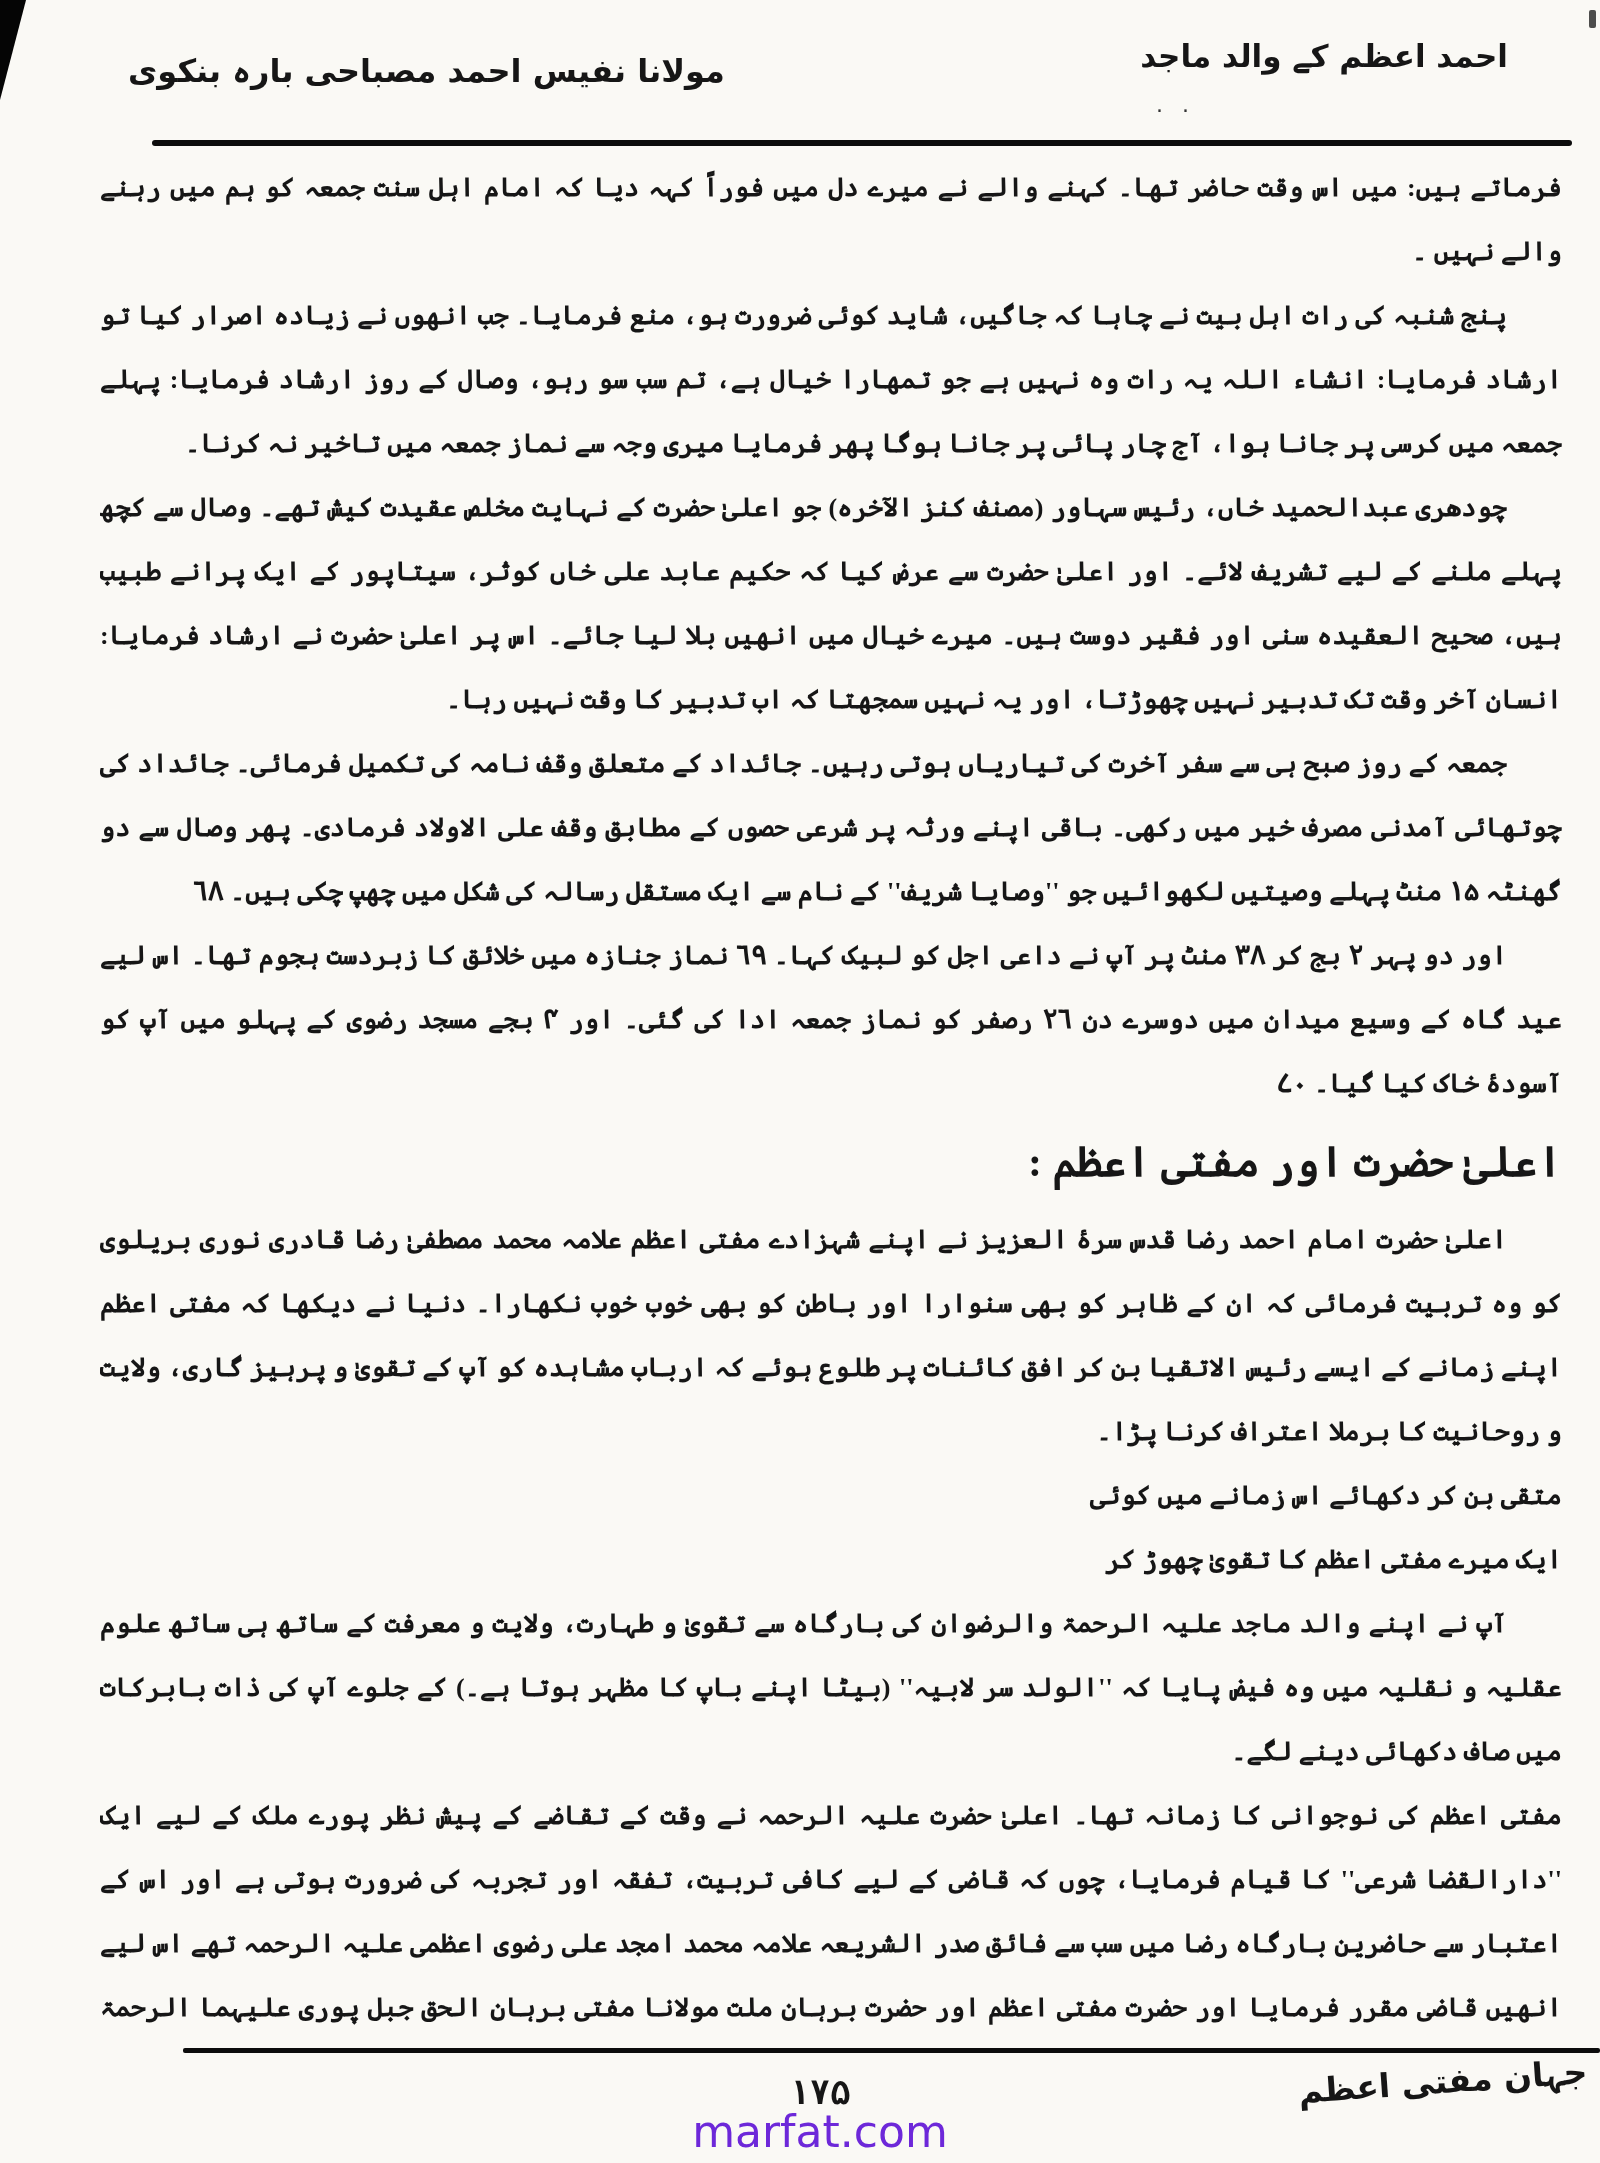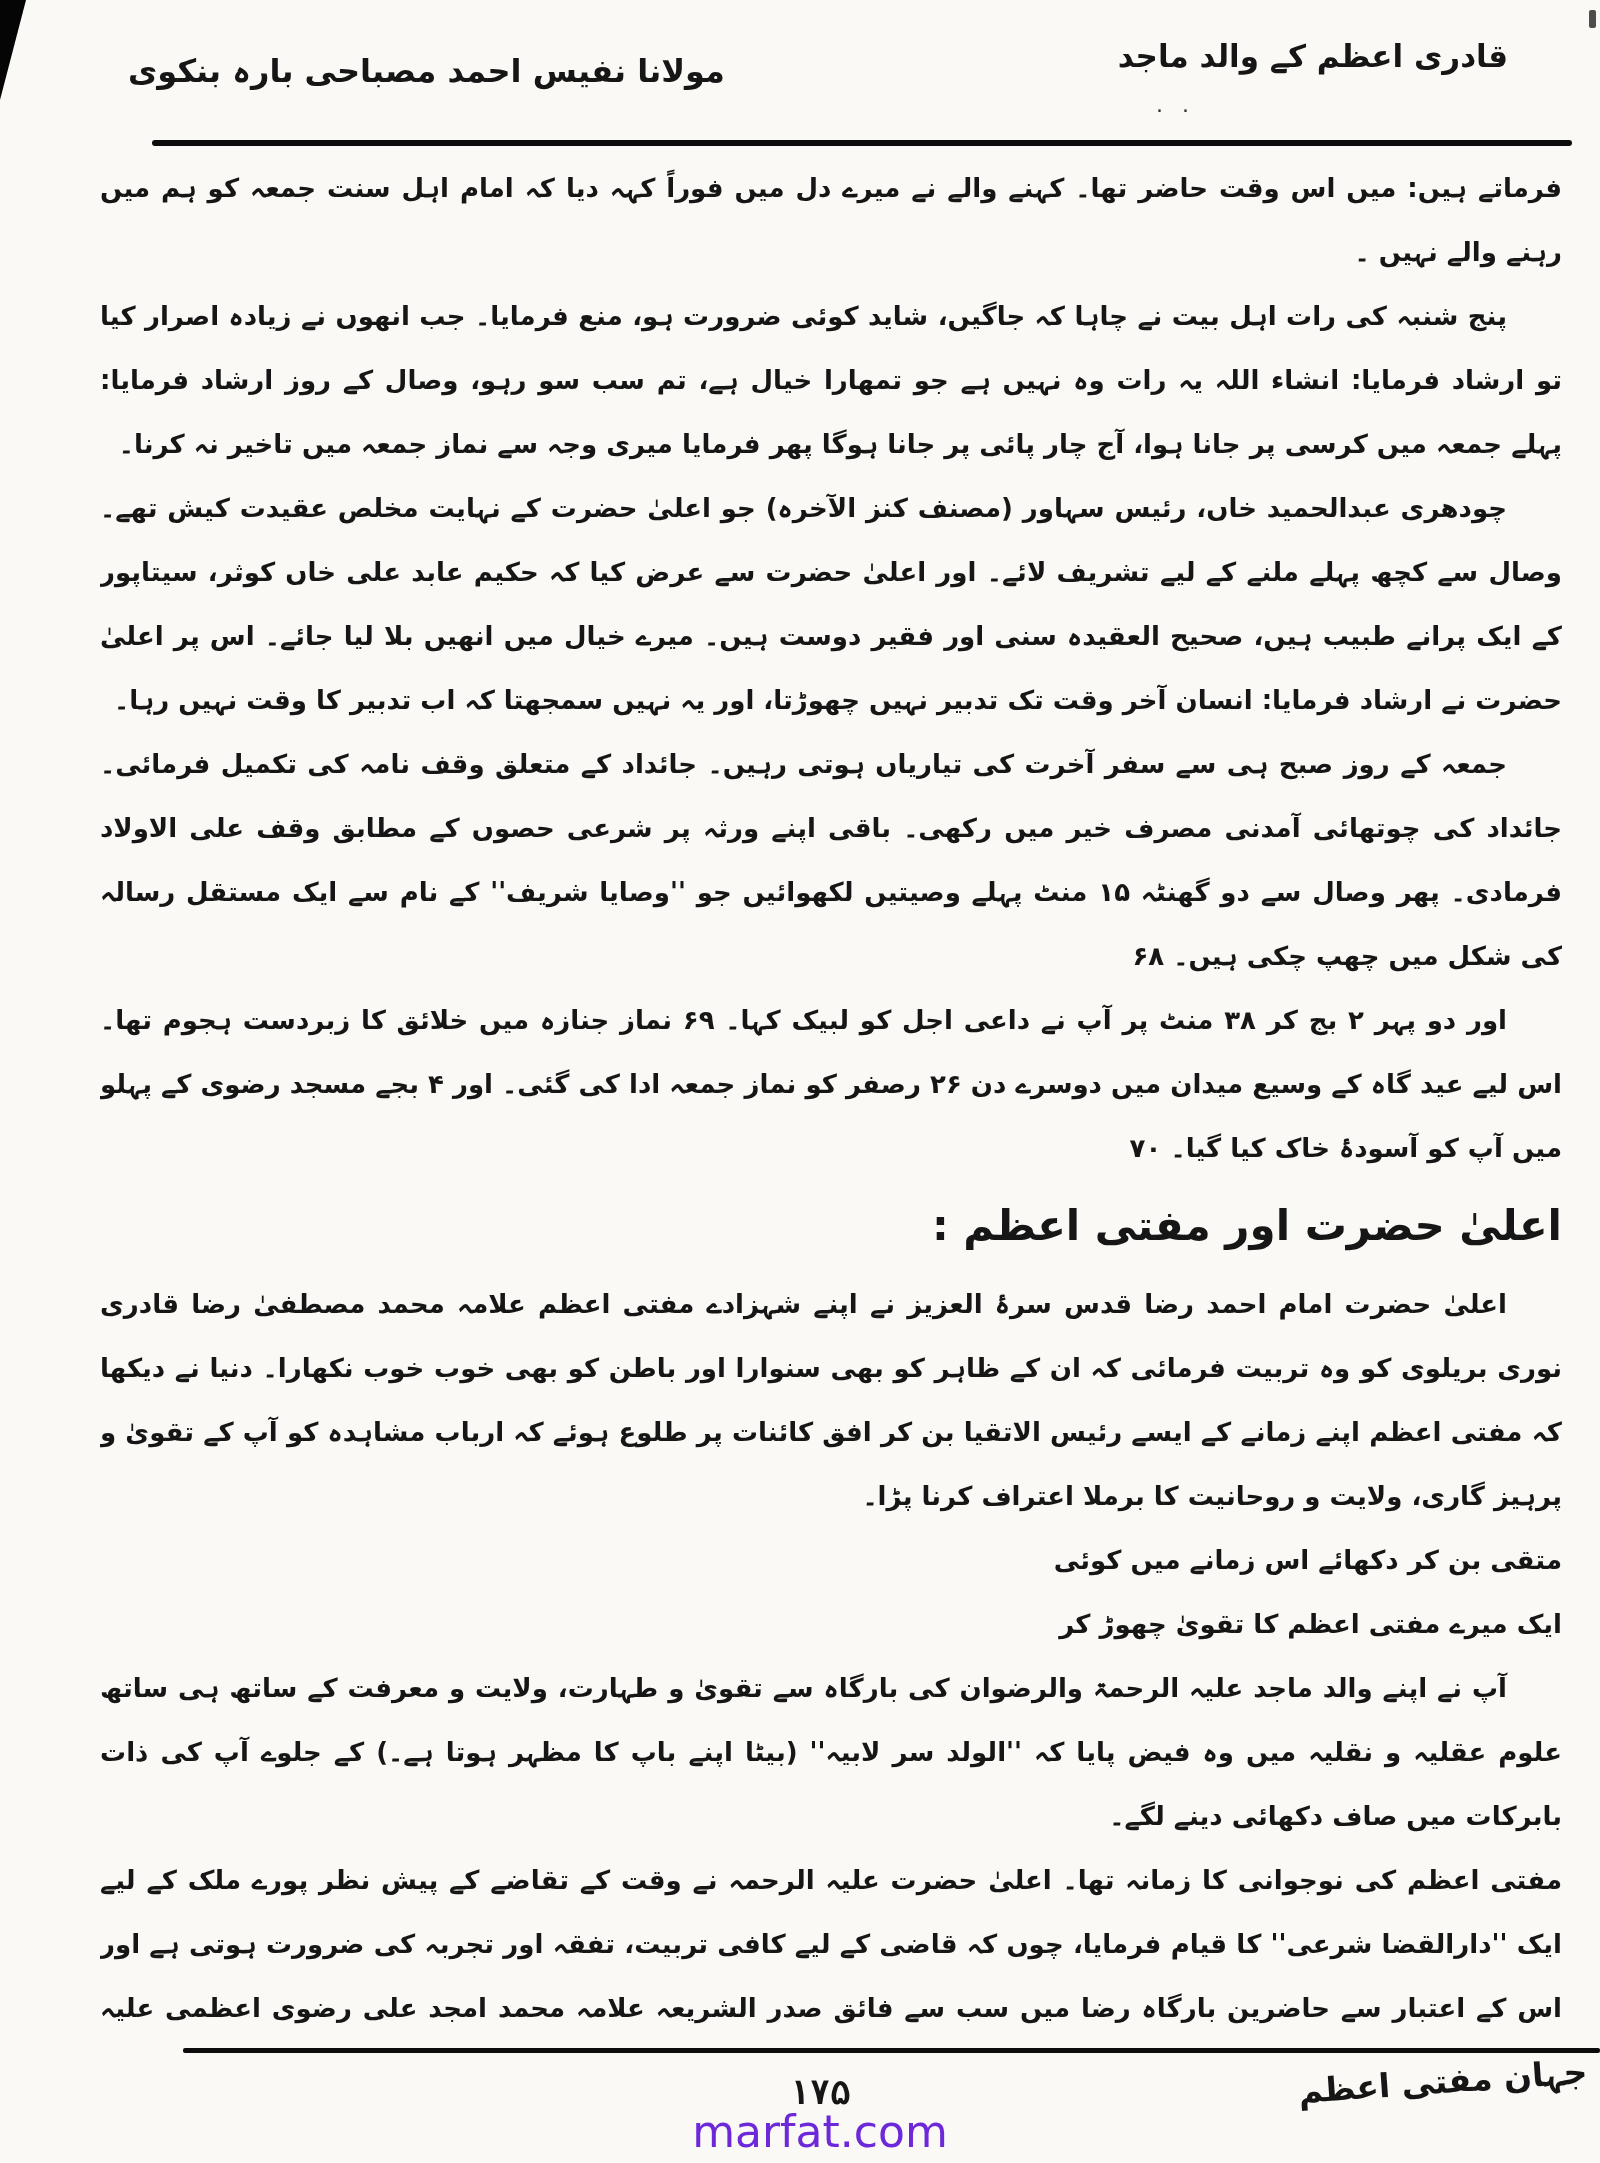--- a/index.html
+++ b/index.html
@@ -39,21 +39,21 @@
   .rule-bottom{
     position:absolute;left:183px;top:2048px;width:1417px;height:5px;
     background:#0c0c0c;border-radius:2px;
   }
   .body-text{
     position:absolute;top:156px;left:100px;width:1462px;height:1884px;
     overflow:hidden;
     font-size:26px;font-weight:bold;line-height:64px;
     direction:rtl;
   }
-  .block{margin:0;}
+  .block{margin:0;font-family:Liberation Serif, serif;}
   .para{
     text-align:justify;
     text-align-last:right;
   }
   .para.indent{text-indent:55px;}
   .heading{
     font-size:42px;font-weight:bold;line-height:92px;
     text-align:right;padding-left:120px;
   }
   .verse{
@@ -78,21 +78,21 @@
   }
 </style>
 </head>
 <body>
 
 <div class="page">
 
   <div class="artifact-tl"></div>
   <div class="artifact-dot"></div>
 
-  <div class="header-right">قادری اعظم کے والد ماجد</div>
+  <div class="header-right">احمد اعظم کے والد ماجد</div>
   <div class="header-left">مولانا نفیس احمد مصباحی بارہ بنکوی</div>
   <div class="header-dots">. .</div>
 
   <div class="rule-top"></div>
 
   <div class="body-text">
       <div class="block para">فرماتے ہیں: میں اس وقت حاضر تھا۔ کہنے والے نے میرے دل میں فوراً کہہ دیا کہ امام اہل سنت جمعہ کو ہم میں رہنے والے نہیں ۔</div>
       <div class="block para indent">پنج شنبہ کی رات اہل بیت نے چاہا کہ جاگیں، شاید کوئی ضرورت ہو، منع فرمایا۔ جب انھوں نے زیادہ اصرار کیا تو ارشاد فرمایا: انشاء اللہ یہ رات وہ نہیں ہے جو تمھارا خیال ہے، تم سب سو رہو، وصال کے روز ارشاد فرمایا: پہلے جمعہ میں کرسی پر جانا ہوا، آج چار پائی پر جانا ہوگا پھر فرمایا میری وجہ سے نماز جمعہ میں تاخیر نہ کرنا۔</div>
       <div class="block para indent">چودھری عبدالحمید خاں، رئیس سہاور (مصنف کنز الآخرہ) جو اعلیٰ حضرت کے نہایت مخلص عقیدت کیش تھے۔ وصال سے کچھ پہلے ملنے کے لیے تشریف لائے۔ اور اعلیٰ حضرت سے عرض کیا کہ حکیم عابد علی خاں کوثر، سیتاپور کے ایک پرانے طبیب ہیں، صحیح العقیدہ سنی اور فقیر دوست ہیں۔ میرے خیال میں انھیں بلا لیا جائے۔ اس پر اعلیٰ حضرت نے ارشاد فرمایا: انسان آخر وقت تک تدبیر نہیں چھوڑتا، اور یہ نہیں سمجھتا کہ اب تدبیر کا وقت نہیں رہا۔</div>
       <div class="block para indent">جمعہ کے روز صبح ہی سے سفر آخرت کی تیاریاں ہوتی رہیں۔ جائداد کے متعلق وقف نامہ کی تکمیل فرمائی۔ جائداد کی چوتھائی آمدنی مصرف خیر میں رکھی۔ باقی اپنے ورثہ پر شرعی حصوں کے مطابق وقف علی الاولاد فرمادی۔ پھر وصال سے دو گھنٹہ ۱۵ منٹ پہلے وصیتیں لکھوائیں جو ''وصایا شریف'' کے نام سے ایک مستقل رسالہ کی شکل میں چھپ چکی ہیں۔ ۶۸</div>

